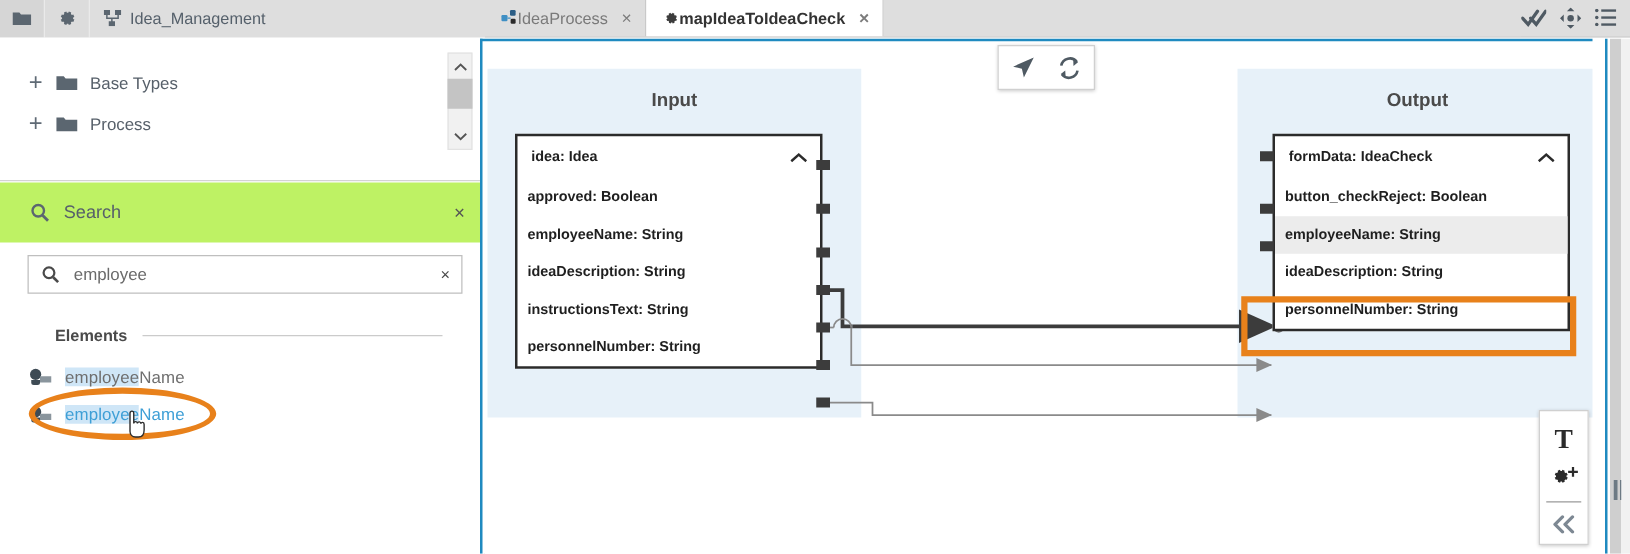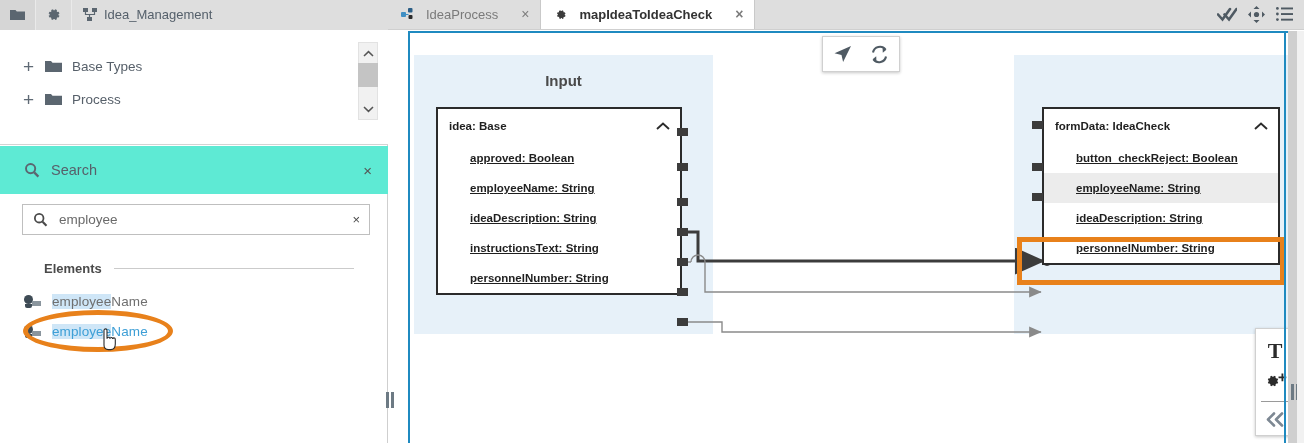--- a/index.html
+++ b/index.html
@@ -49,22 +49,22 @@
     display:flex; flex-direction:column; align-items:center;
   }
   .ts-arrow { height:20px; width:20px; display:flex; align-items:center; justify-content:center;
               color:#6f6f6f; font-size:11px; }
   .ts-thumb { width:20px; height:24px; background:#c4c4c4; }
   .ts-gap { flex:1; }
 
   
   .lp-search-head {
     position:absolute; left:0; top:146px; width:388px; height:48px;
-    display:flex; align-items:center; padding:0 16px 0 24px;
-    background:#5eead4;
+    display:flex; padding:16px 16px 0 24px;
+    background:#bef264;
   }
   .lp-search-head .title { font-size:14.5px; color:#57606a; margin-left:11px; flex:1; }
   .x-close { color:#555; font-size:15px; cursor:default; }
 
   .search-box {
     position:absolute; left:22px; top:204px; width:348px; height:31px;
     border:1px solid #bfbfbf; background:#fff;
     display:flex; align-items:center; padding:0 9px 0 10px;
   }
   .search-box .val { flex:1; font-size:13.5px; color:#6a6a6a; margin-left:11px; }
@@ -109,32 +109,32 @@
   }
   .lsplit i { width:3px; height:16px; background:#6d7a84; display:block; }
 
   
   .tabbar {
     position:absolute; left:388px; top:0; width:916px; height:30px;
     background:#dedede; border-bottom:1px solid #cfcfcf;
     display:flex; align-items:flex-end;
   }
   .tab {
-    height:30px; display:flex; align-items:center; gap:12px;
+    height:30px; display:flex; align-items:center; gap:0;
     padding:0 11px 0 13px; font-size:13px; color:#7a7a7a;
     border-right:1px solid #c9c9c9; background:#dedede;
   }
   .tab.active { background:#ffffff; color:#333; font-weight:bold; }
   .tab .tab-x { margin-left:11px; font-size:14px; color:#7c7c7c; }
   .tabbar-spacer { flex:1; height:30px; background:#dedede; }
   .tabbar-icons { display:flex; align-items:center; gap:11px; padding:0 11px 0 0; height:30px; }
 
   
   .canvas {
-    position:absolute; left:408px; top:31px; width:890px; height:412px;
+    position:absolute; left:384px; top:31px; width:890px; height:412px;
     background:#ffffff; border:2px solid #1f8ac0; border-bottom:none; border-right:none;
     overflow:hidden;
   }
   .band {
     position:absolute; top:22px; height:279px; background:#e7f1f9;
   }
   .band.input  { left:4px;   width:299px; }
   .band.output { left:604px; width:288px; }
 
   .band-title {
@@ -143,21 +143,21 @@
   }
 
   .node {
     position:absolute; background:#fff; border:2px solid #2b2b2b;
   }
   .node-row {
     display:flex; align-items:center; height:30px;
     font-size:11.5px; font-weight:bold; color:#1f1f1f;
   }
   .node-row.head { padding:0 10px 0 11px; justify-content:space-between; height:34px; }
-  .node-row.child { padding-left:32px;text-decoration:underline; }
+  .node-row.child { padding-left:8px; }
   .node-row.sel { background:#ececec; }
   .chev { font-size:11px; color:#2b2b2b; }
 
   .port {
     position:absolute; width:11px; height:8px; background:#3c3c3c;
   }
 
   .orange-box {
     position:absolute; border:5px solid #e8811b; pointer-events:none;
   }
@@ -367,20 +367,21 @@
       </span>
     </div>
   </div>
 
   <div class="canvas">
 
     <div class="band input"></div>
     <div class="band output"></div>
 
     <div class="band-title" style="left:4px; width:299px;">Input</div>
+    <div class="band-title" style="left:604px; width:288px;">Output</div>
 
     <svg style="position:absolute; left:0; top:0;" width="890" height="412">
       <defs>
         <marker id="ah" markerWidth="9" markerHeight="8" refX="8.5" refY="4" orient="auto">
           <path d="M0 0L9 4L0 8z" fill="#8a8a8a"></path>
         </marker>
         <marker id="ahb" markerWidth="10" markerHeight="9" refX="9" refY="4.5" orient="auto">
           <path d="M0 0L10 4.5L0 9z" fill="#3c3c3c"></path>
         </marker>
       </defs>
@@ -391,21 +392,21 @@
 
       <path d="M272 229 L281 229" stroke="#8a8a8a" stroke-width="1.4" fill="none"></path>
       <path d="M281 229 A7 7 0 0 1 295 229" stroke="#8a8a8a" stroke-width="1.4" fill="none"></path>
       <path d="M295 229 L295 259 L631 259" stroke="#8a8a8a" stroke-width="1.4" fill="none" marker-end="url(#ah)"></path>
 
       <path d="M272 289 L312 289 L312 299 L631 299" stroke="#8a8a8a" stroke-width="1.4" fill="none" marker-end="url(#ah)"></path>
     </svg>
 
     <div class="node" style="left:26px; top:74px; width:246px; height:116px; height:auto;">
       <div class="node-row head">
-        <span>idea: Base</span>
+        <span>idea: Idea</span>
         <span class="chev">
           <svg width="14" height="8" viewBox="0 0 14 8">
               <path d="M1 7L7 1.6 13 7" stroke="#2b2b2b" stroke-width="1.9" fill="none"></path>
             </svg>
         </span>
       </div>
       <div class="node-row child">approved: Boolean</div>
       <div class="node-row child">employeeName: String</div>
       <div class="node-row child">ideaDescription: String</div>
       <div class="node-row child">instructionsText: String</div>

